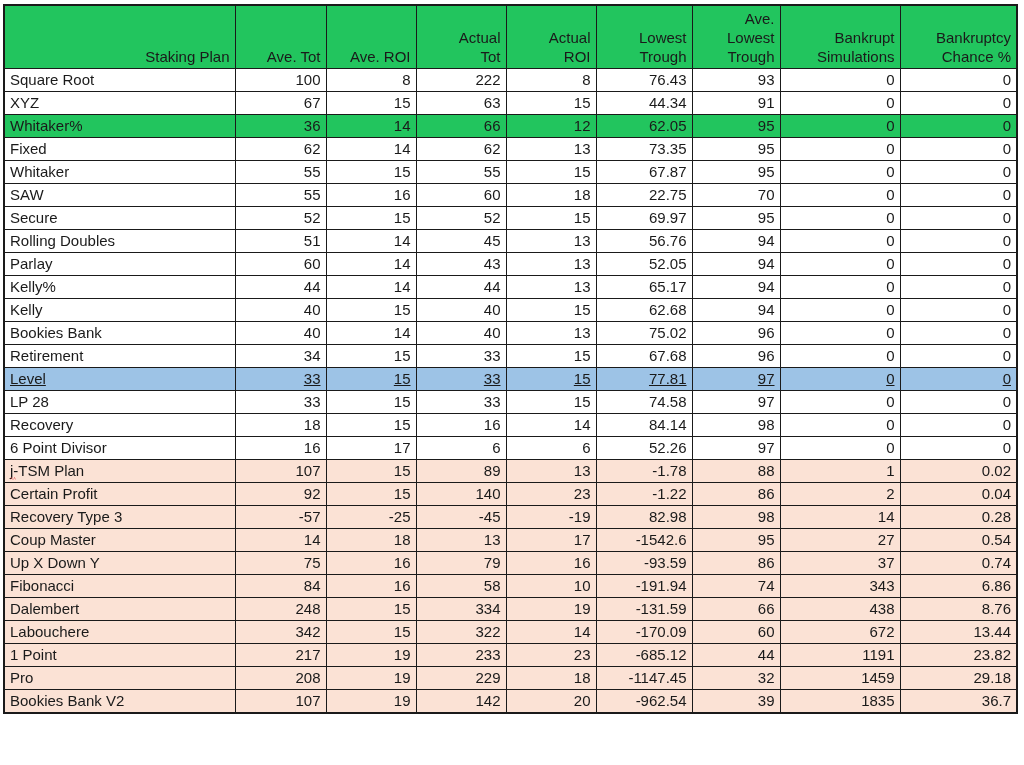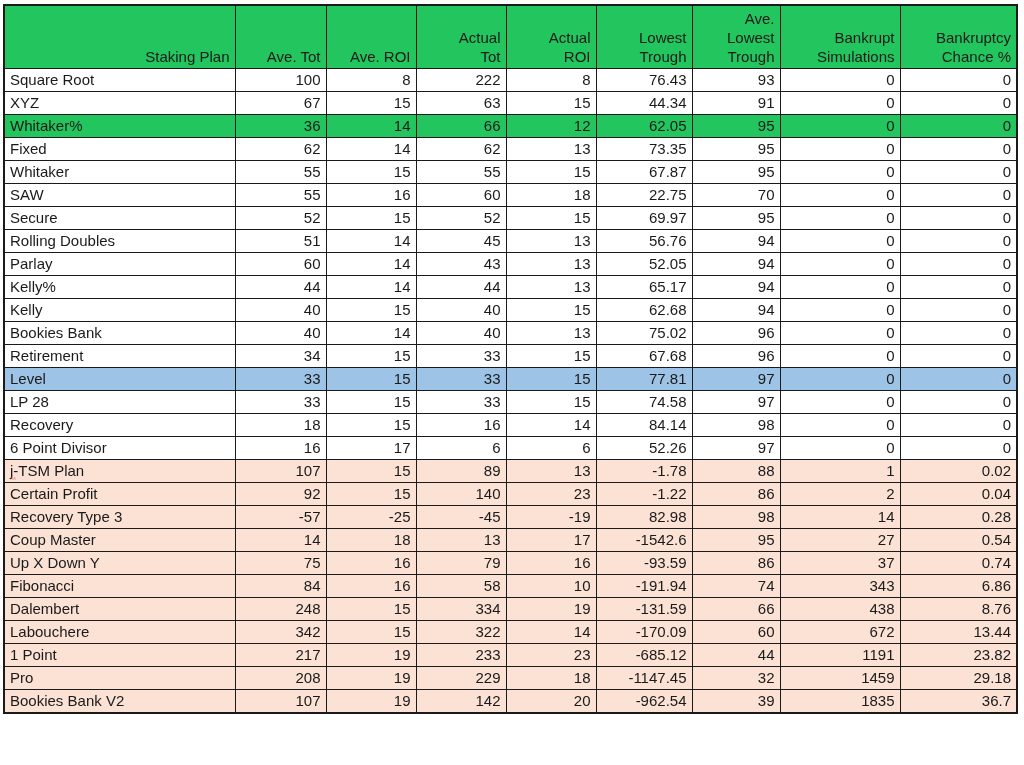--- a/index.html
+++ b/index.html
@@ -35,21 +35,21 @@
   }
   tbody td{
     height:22px;
     line-height:22px;
     vertical-align:middle;
     background:#ffffff;
   }
   td.plan-cell{text-align:left;position:relative;}
   td.num-cell{text-align:right;}
   tr.hl-green td{background:#22c55e;}
-  tr.hl-blue  td{background:#9dc3e6;}
+  tr.hl-blue  td{background:#9dc3e6;text-decoration:underline;}
   tr.hl-pink  td{background:#fbe2d5;}
   .misspell-full{
     text-decoration-style:wavy;
     text-decoration-color:#e03030;
     text-decoration-thickness:1px;
     text-underline-offset:3px;
   }
   i.squiggle{
     position:absolute;
     left:5px;bottom:2px;

